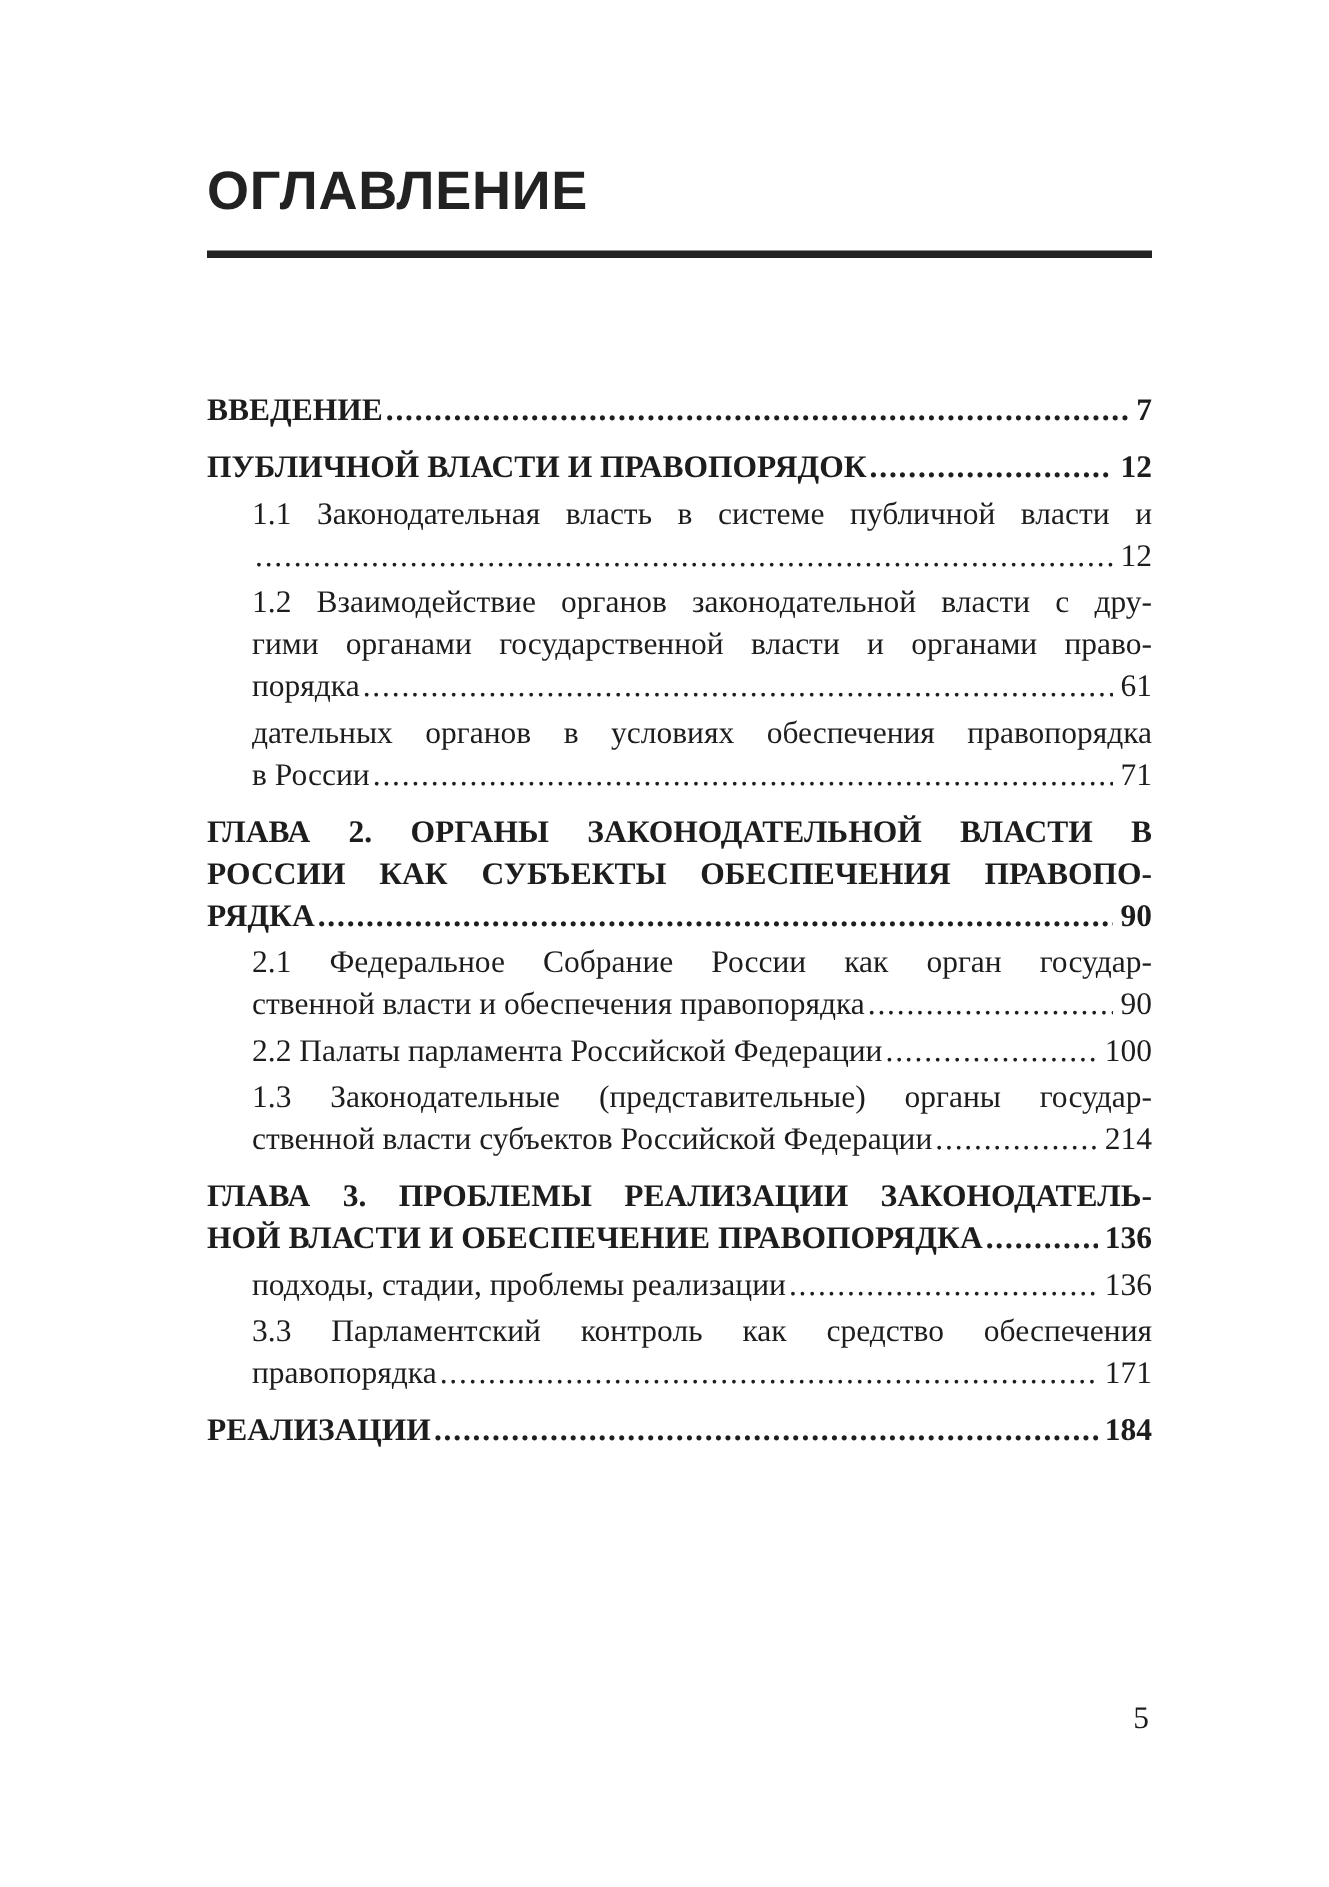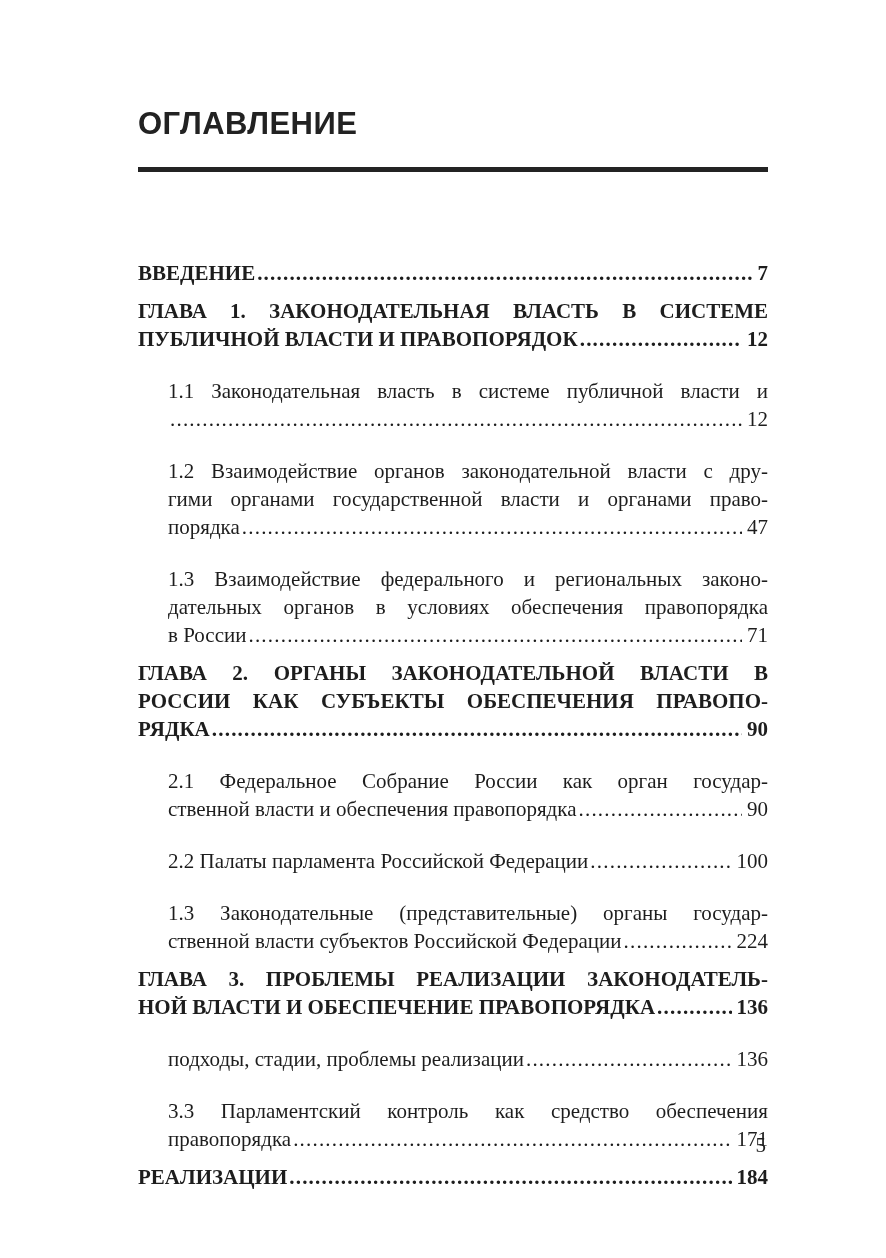--- a/index.html
+++ b/index.html
@@ -15,21 +15,21 @@
     overflow: hidden;
     color: #1d1d1d;
   }
   .doc-title {
     position: absolute;
     left: 138px;
     top: 106px;
     margin: 0;
     font-family: "Liberation Sans", "DejaVu Sans", sans-serif;
     font-weight: 700;
-    font-size: 31px;
+    font-size: 36px;
     letter-spacing: 0.5px;
     color: #222222;
   }
   .title-rule {
     position: absolute;
     left: 138px;
     top: 167px;
     width: 630px;
     height: 5px;
     background: #232323;
@@ -44,21 +44,21 @@
     line-height: 28px;
     color: #1d1d1d;
   }
   .entry { margin: 0; }
   .entry.chapter {
     font-weight: 700;
     margin-top: 10px;
   }
   .entry.section {
     padding-left: 30px;
-    margin-top: 24px;
+    margin-top: 3px;
   }
   .entry:first-child { margin-top: 0; }
   .tline.just {
     text-align: justify;
     text-align-last: justify;
   }
   .tline.last {
     display: flex;
     align-items: baseline;
   }
@@ -94,45 +94,43 @@
   <div class="title-rule"></div>
   <div class="toc">
       <div class="entry chapter">
         <div class="tline last">
           <span class="txt">ВВЕДЕНИЕ</span>
           <span class="dots"></span>
           <span class="pg">7</span>
         </div>
       </div>
       <div class="entry chapter">
-        <div class="tline just">ГЛАВА 1. ЗАКОНОДАТЕЛЬНАЯ ВЛАСТЬ В СИСТЕМЕ</div>
         <div class="tline last">
           <span class="txt">ПУБЛИЧНОЙ ВЛАСТИ И ПРАВОПОРЯДОК</span>
           <span class="dots"></span>
           <span class="pg">12</span>
         </div>
       </div>
       <div class="entry section">
         <div class="tline just">1.1 Законодательная власть в системе публичной власти и</div>
         <div class="tline last">
           <span class="dots"></span>
           <span class="pg">12</span>
         </div>
       </div>
       <div class="entry section">
         <div class="tline just">1.2 Взаимодействие органов законодательной власти с дру-</div>
         <div class="tline just">гими органами государственной власти и органами право-</div>
         <div class="tline last">
           <span class="txt">порядка</span>
           <span class="dots"></span>
-          <span class="pg">47</span>
-        </div>
-      </div>
-      <div class="entry section">
-        <div class="tline just">1.3 Взаимодействие федерального и региональных законо-</div>
+          <span class="pg">61</span>
+        </div>
+      </div>
+      <div class="entry section">
         <div class="tline just">дательных органов в условиях обеспечения правопорядка</div>
         <div class="tline last">
           <span class="txt">в России</span>
           <span class="dots"></span>
           <span class="pg">71</span>
         </div>
       </div>
       <div class="entry chapter">
         <div class="tline just">ГЛАВА 2. ОРГАНЫ ЗАКОНОДАТЕЛЬНОЙ ВЛАСТИ В</div>
         <div class="tline just">РОССИИ КАК СУБЪЕКТЫ ОБЕСПЕЧЕНИЯ ПРАВОПО-</div>
@@ -155,21 +153,21 @@
           <span class="txt">2.2 Палаты парламента Российской Федерации</span>
           <span class="dots"></span>
           <span class="pg">100</span>
         </div>
       </div>
       <div class="entry section">
         <div class="tline just">1.3 Законодательные (представительные) органы государ-</div>
         <div class="tline last">
           <span class="txt">ственной власти субъектов Российской Федерации</span>
           <span class="dots"></span>
-          <span class="pg">224</span>
+          <span class="pg">214</span>
         </div>
       </div>
       <div class="entry chapter">
         <div class="tline just">ГЛАВА 3. ПРОБЛЕМЫ РЕАЛИЗАЦИИ ЗАКОНОДАТЕЛЬ-</div>
         <div class="tline last">
           <span class="txt">НОЙ ВЛАСТИ И ОБЕСПЕЧЕНИЕ ПРАВОПОРЯДКА</span>
           <span class="dots"></span>
           <span class="pg">136</span>
         </div>
       </div>

